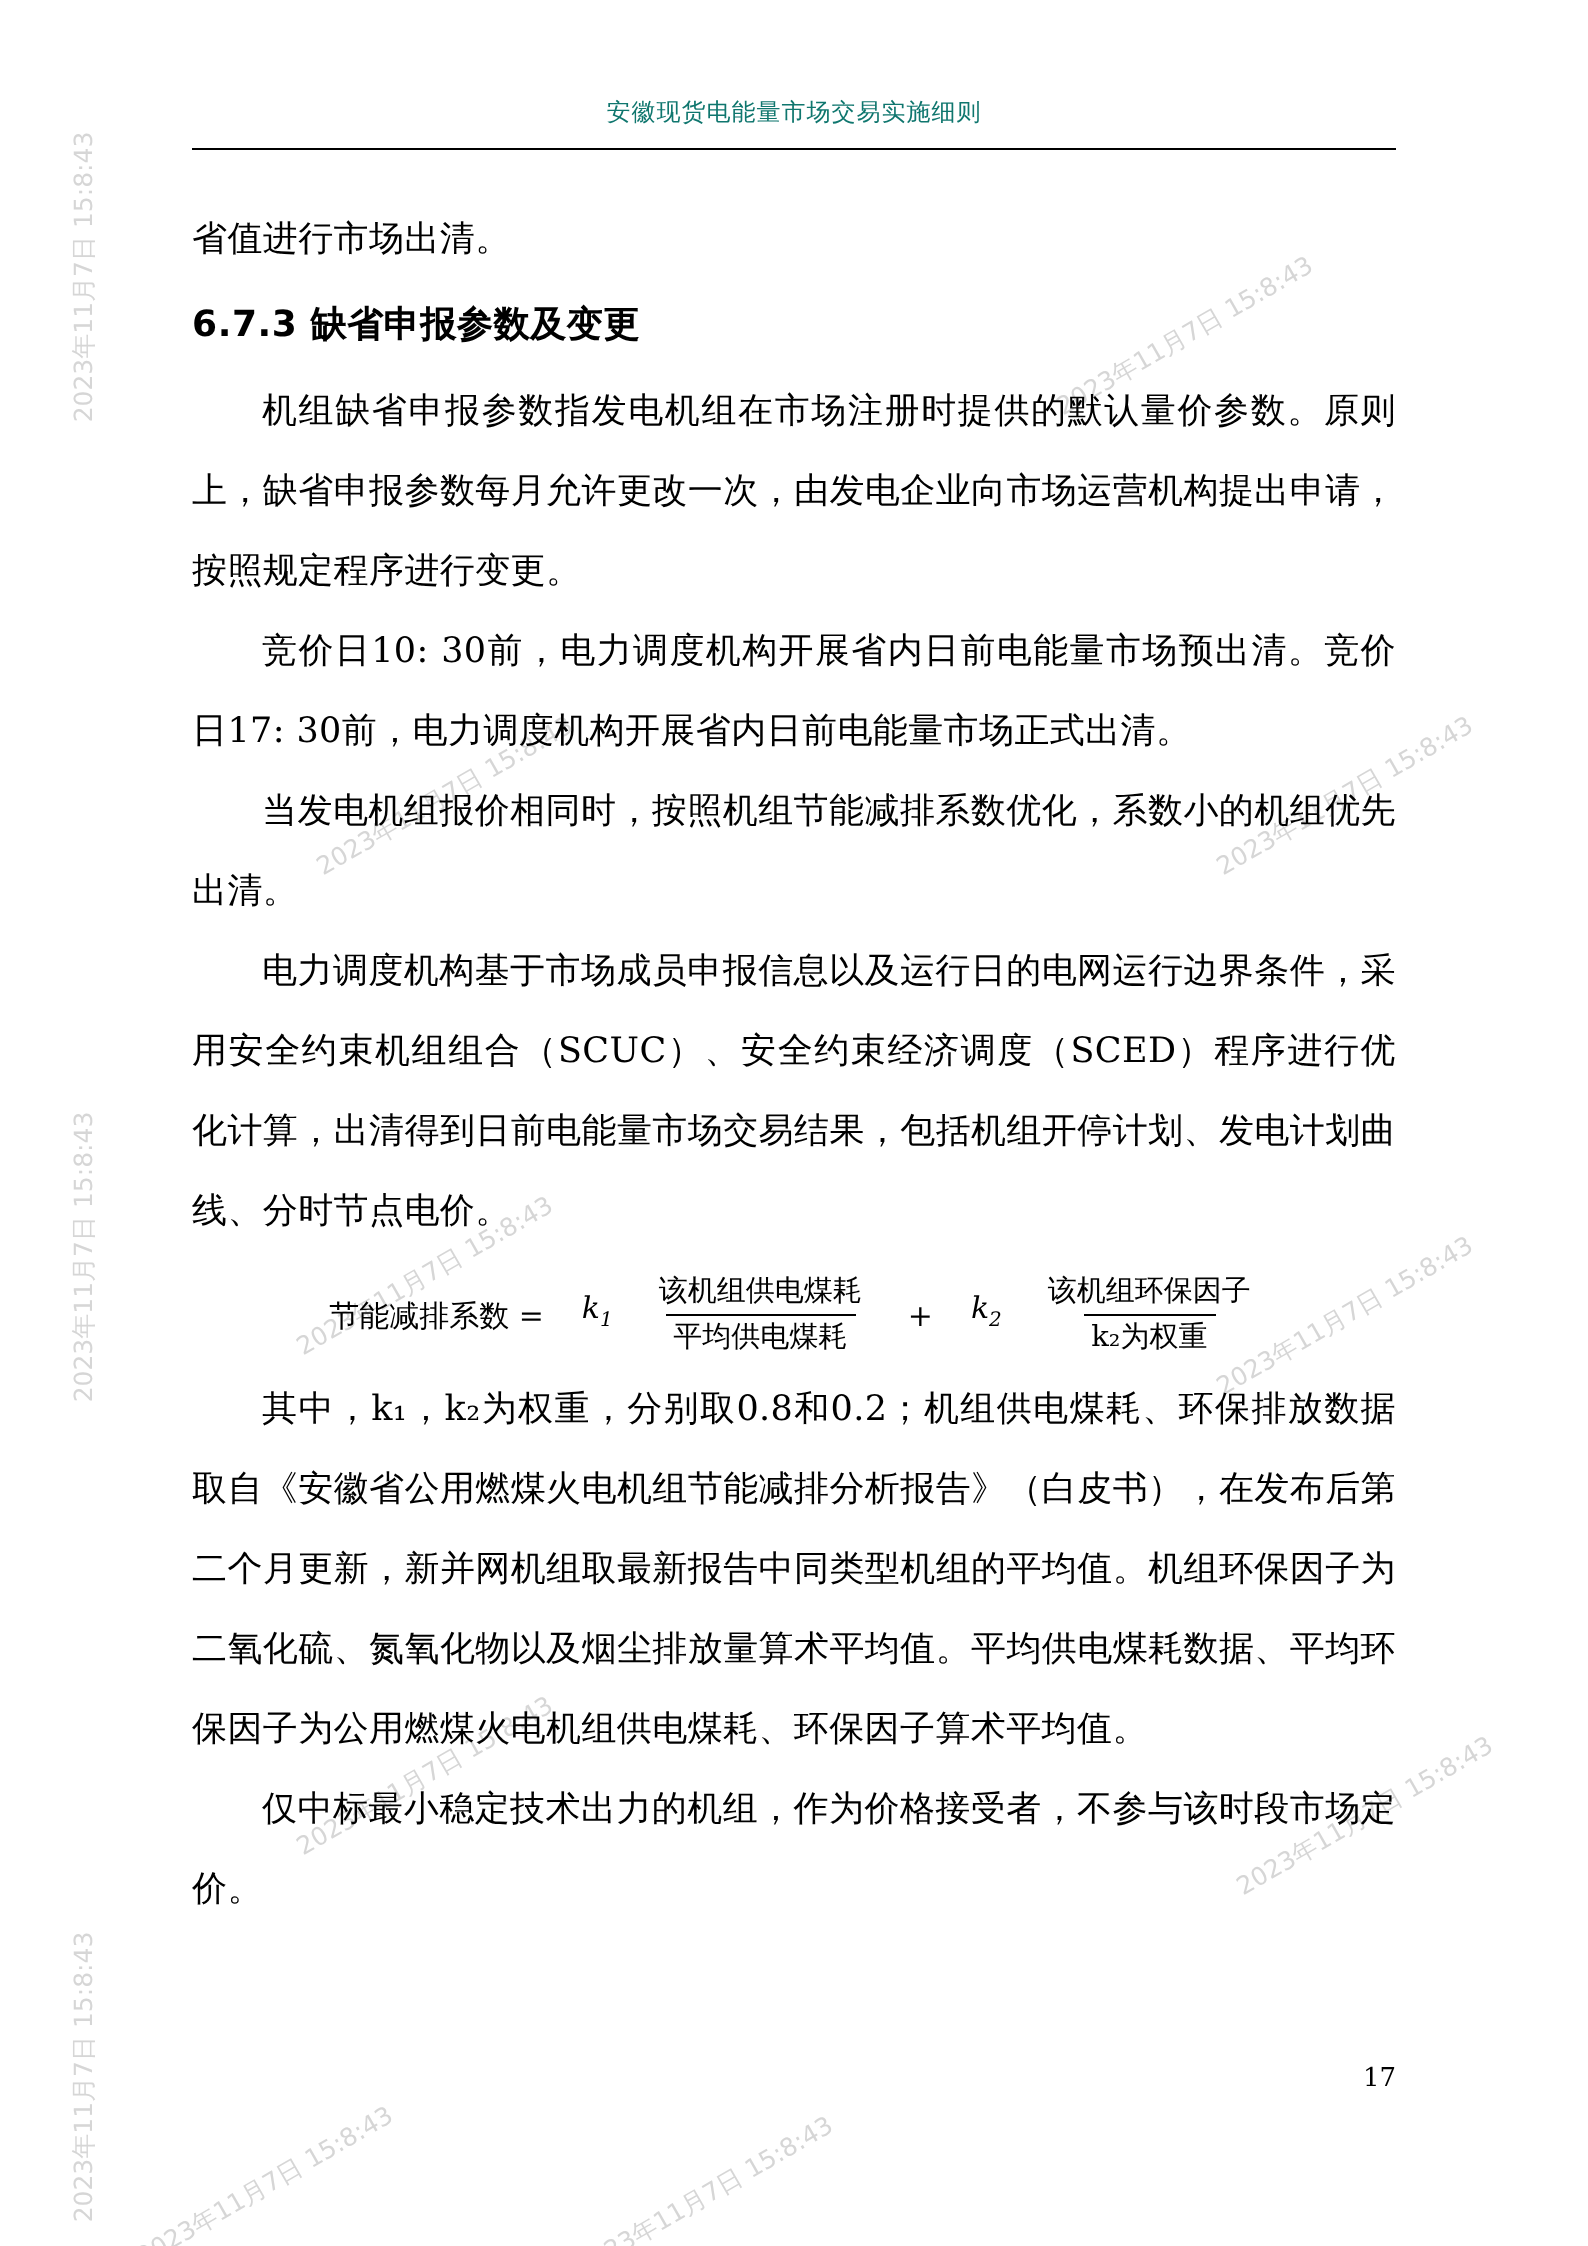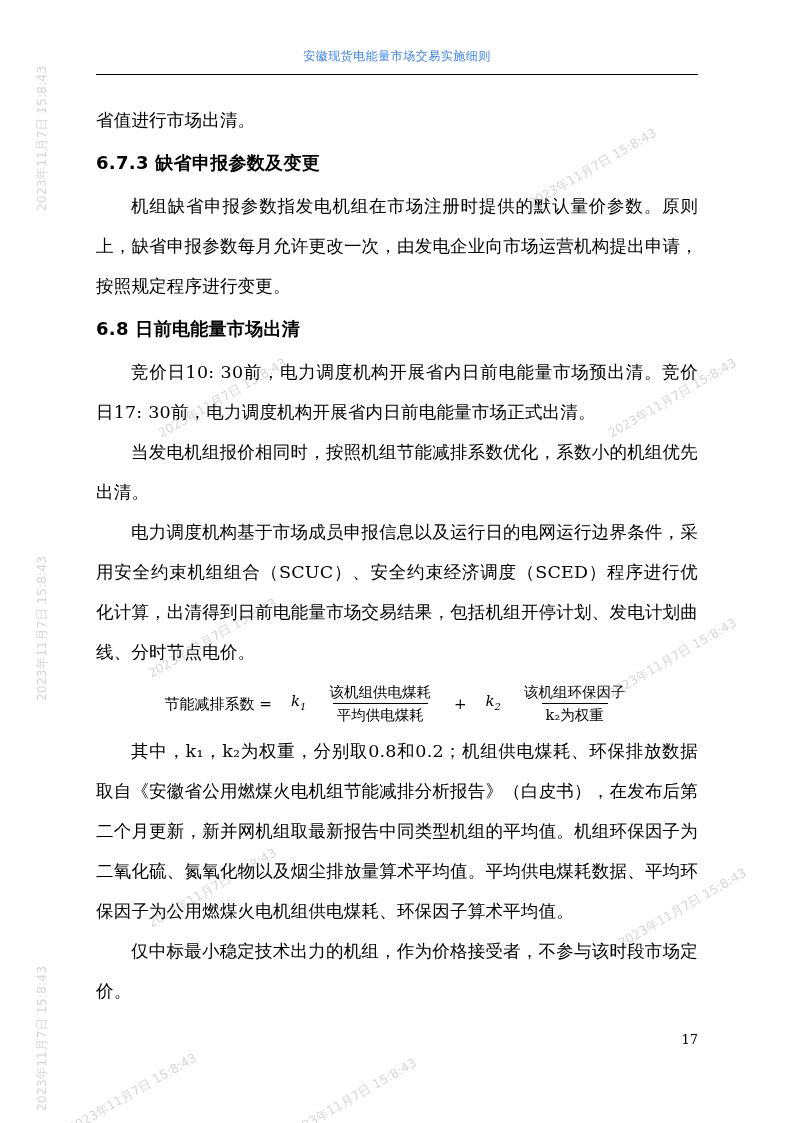--- a/index.html
+++ b/index.html
@@ -25,21 +25,21 @@
     height: 1123px;
   }
   .header {
     position: absolute;
     top: 48px;
     left: 0;
     width: 602px;
     text-align: center;
     font-size: 12px;
     letter-spacing: 0.5px;
-    color: #3b82f6;
+    color: #0f766e;
   }
   .header-rule {
     position: absolute;
     top: 74px;
     left: 0;
     width: 602px;
     height: 1px;
     background: #000;
   }
   .body-text {
@@ -144,21 +144,20 @@
     <div class="header-rule"></div>
 
     <div class="body-text">
 
       <p>省值进行市场出清。</p>
 
       <h2 class="section">6.7.3 缺省申报参数及变更</h2>
 
       <p class="indent">机组缺省申报参数指发电机组在市场注册时提供的默认量价参数。原则上，缺省申报参数每月允许更改一次，由发电企业向市场运营机构提出申请，按照规定程序进行变更。</p>
 
-      <h2 class="section">6.8 日前电能量市场出清</h2>
 
       <p class="indent">竞价日10: 30前，电力调度机构开展省内日前电能量市场预出清。竞价日17: 30前，电力调度机构开展省内日前电能量市场正式出清。</p>
 
       <p class="indent">当发电机组报价相同时，按照机组节能减排系数优化，系数小的机组优先出清。</p>
 
       <p class="indent">电力调度机构基于市场成员申报信息以及运行日的电网运行边界条件，采用安全约束机组组合（SCUC）、安全约束经济调度（SCED）程序进行优化计算，出清得到日前电能量市场交易结果，包括机组开停计划、发电计划曲线、分时节点电价。</p>
 
       <div class="formula">
         <span class="lead">节能减排系数 =</span>
         <span class="k"><span>k</span><sub>1</sub></span>

